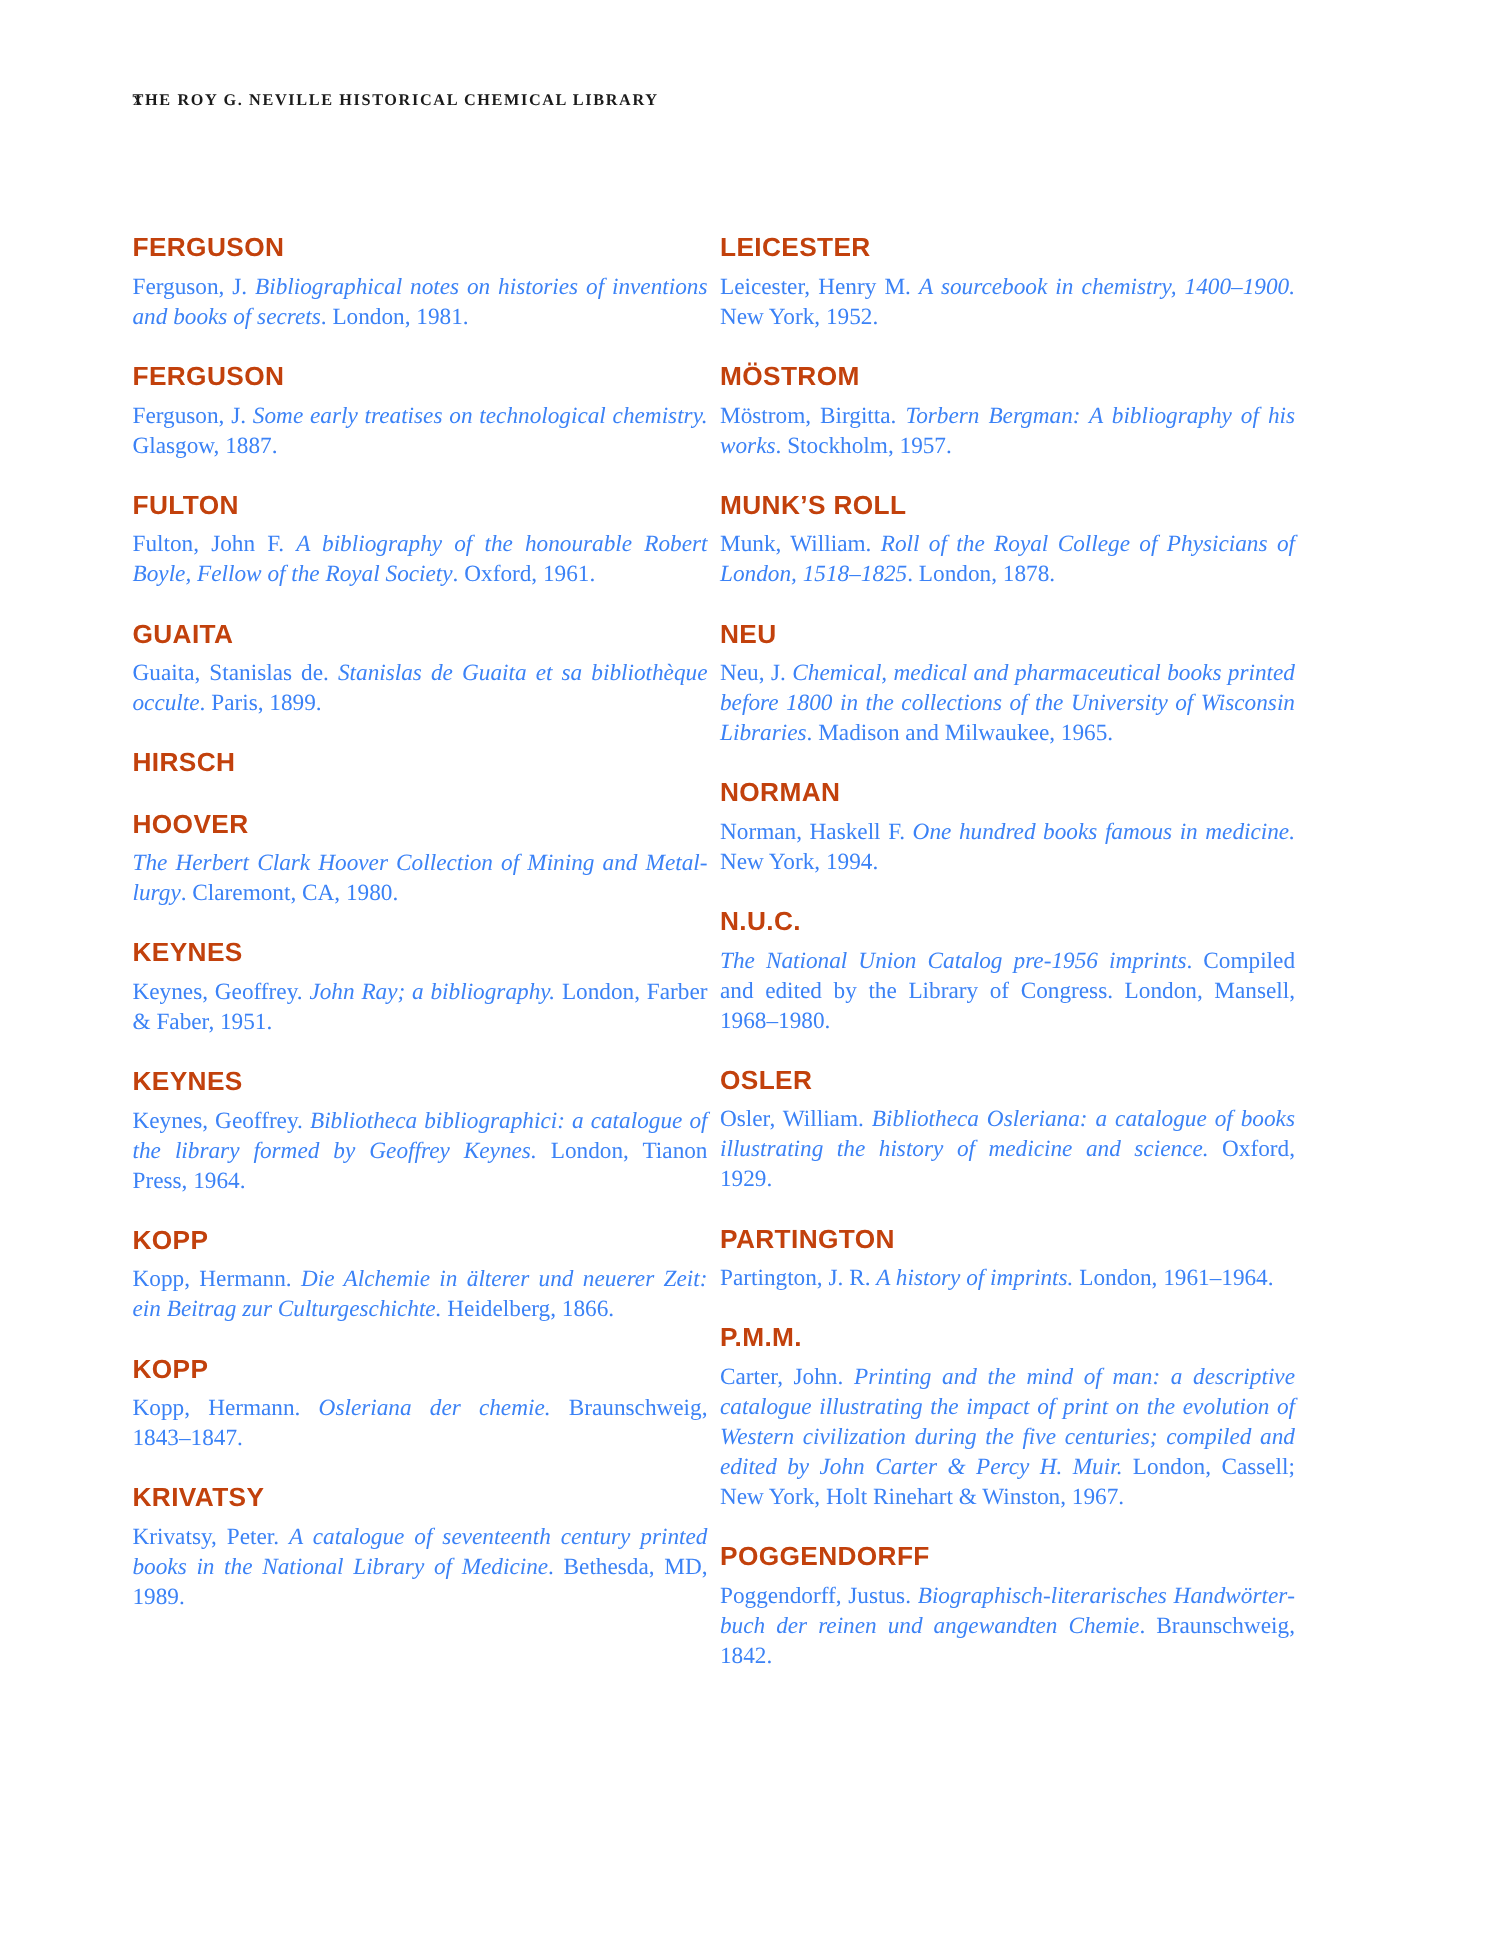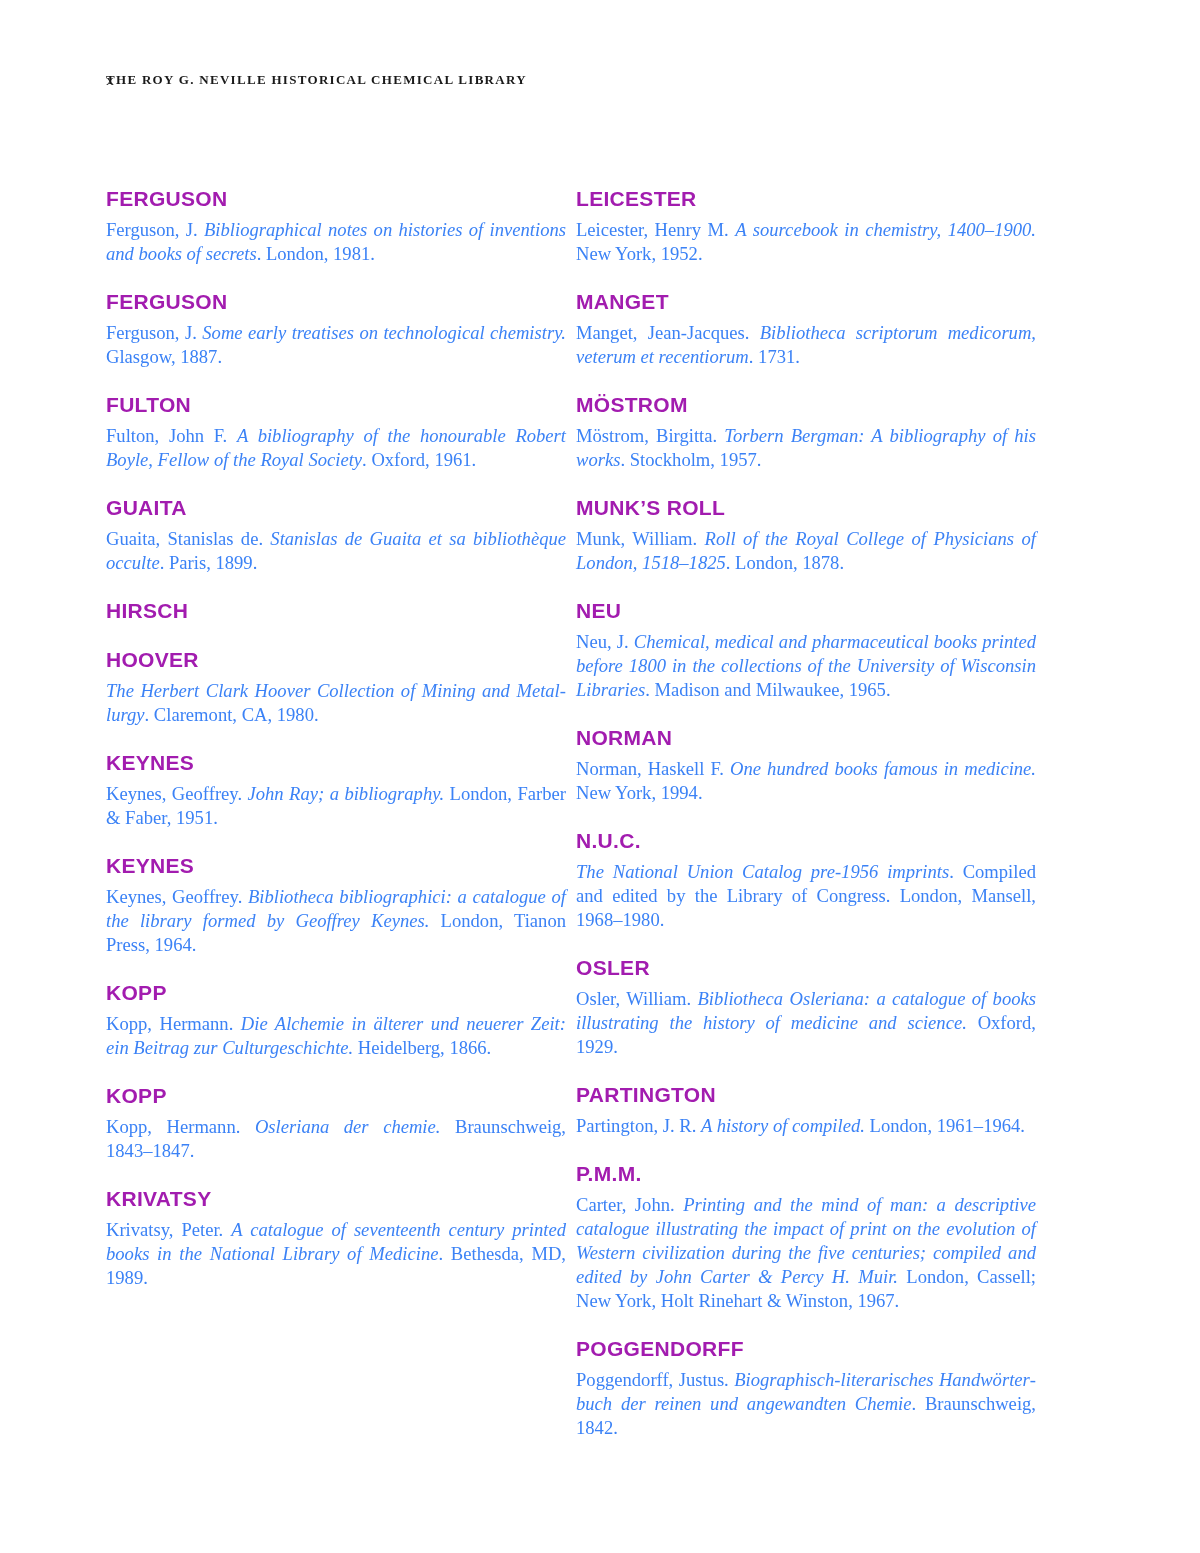--- a/index.html
+++ b/index.html
@@ -4,21 +4,21 @@
 <style>
   html, body { margin: 0; padding: 0; background: #ffffff; }
   body { width: 1200px; height: 1553px; position: relative; overflow: hidden; color: #1a1a1a; }
   .running-head { position: absolute; top: 72px; left: 106px; width: 956px; height: 22px; }
   .folio { position: absolute; left: 0; top: 0; font-family: "Liberation Serif", serif; font-size: 15px; letter-spacing: 1px; font-variant: small-caps; }
   .page-head-title { position: absolute; left: 0; right: 0; top: 0; text-align: left; font-family: "Liberation Serif", serif; font-size: 13px; font-weight: bold; letter-spacing: 1.3px; }
   .col { position: absolute; top: 186px; width: 460px; }
   .col-left { left: 106px; }
   .col-right { left: 576px; }
   .entry { margin-bottom: 23px; }
-  .entry-head { font-family: "Liberation Sans", sans-serif; font-size: 21px; line-height: 26px; letter-spacing: 0.3px; margin: 0 0 6px 0; color: #a21caf; }
+  .entry-head { font-family: "Liberation Sans", sans-serif; font-size: 21px; line-height: 26px; letter-spacing: 0.3px; margin: 0 0 6px 0; color: #c2410c; }
   .entry-body { font-family: "Liberation Serif", serif; font-size: 18.6px; line-height: 24px; text-align: justify; margin: 0; color: #3b82f6; }
   .entry-body i { font-style: italic; }
 </style>
 </head>
 <body>
 
 <div class="running-head">
   <span class="folio">x</span>
   <span class="page-head-title">THE ROY G. NEVILLE HISTORICAL CHEMICAL LIBRARY</span>
 </div>
@@ -77,24 +77,20 @@
     <h3 class="entry-head">KRIVATSY</h3>
     <p class="entry-body"><span>Krivatsy, Peter. </span><i>A catalogue of seventeenth century printed books in the National Library of Medicine</i><span>. Bethesda, MD, 1989.</span></p>
   </div>
 </div>
 <div class="col col-right" id="col-right">
   <div class="entry">
     <h3 class="entry-head">LEICESTER</h3>
     <p class="entry-body"><span>Leicester, Henry M. </span><i>A sourcebook in chemistry, 1400–1900.</i><span> New York, 1952.</span></p>
   </div>
 
-  <div class="entry">
-    <h3 class="entry-head">MANGET</h3>
-    <p class="entry-body"><span>Manget, Jean-Jacques. </span><i>Bibliotheca scriptorum medicorum, veterum et recentiorum</i><span>. 1731.</span></p>
-  </div>
 
   <div class="entry">
     <h3 class="entry-head">MÖSTROM</h3>
     <p class="entry-body"><span>Möstrom, Birgitta. </span><i>Torbern Bergman: A bibliography of his works</i><span>. Stockholm, 1957.</span></p>
   </div>
 
   <div class="entry">
     <h3 class="entry-head">MUNK’S ROLL</h3>
     <p class="entry-body"><span>Munk, William. </span><i>Roll of the Royal College of Physicians of London, 1518–1825</i><span>. London, 1878.</span></p>
   </div>
@@ -114,21 +110,21 @@
     <p class="entry-body"><span></span><i>The National Union Catalog pre-1956 imprints</i><span>. Compiled and edited by the Library of Congress. London, Mansell, 1968–1980.</span></p>
   </div>
 
   <div class="entry">
     <h3 class="entry-head">OSLER</h3>
     <p class="entry-body"><span>Osler, William. </span><i>Bibliotheca Osleriana: a catalogue of books il­lustrating the history of medicine and science.</i><span> Oxford, 1929.</span></p>
   </div>
 
   <div class="entry">
     <h3 class="entry-head">PARTINGTON</h3>
-    <p class="entry-body"><span>Partington, J. R. </span><i>A history of compiled.</i><span> London, 1961–1964.</span></p>
+    <p class="entry-body"><span>Partington, J. R. </span><i>A history of imprints.</i><span> London, 1961–1964.</span></p>
   </div>
 
   <div class="entry">
     <h3 class="entry-head">P.M.M.</h3>
     <p class="entry-body"><span>Carter, John. </span><i>Printing and the mind of man: a descriptive cata­logue illustrating the impact of print on the evolution of West­ern civilization during the five centuries; compiled and edited by John Carter &amp; Percy H. Muir.</i><span> London, Cassell; New York, Holt Rinehart &amp; Winston, 1967.</span></p>
   </div>
 
   <div class="entry">
     <h3 class="entry-head">POGGENDORFF</h3>
     <p class="entry-body"><span>Poggendorff, Justus. </span><i>Biographisch-literarisches Handwörter­buch der reinen und angewandten Chemie</i><span>. Braunschweig, 1842.</span></p>

